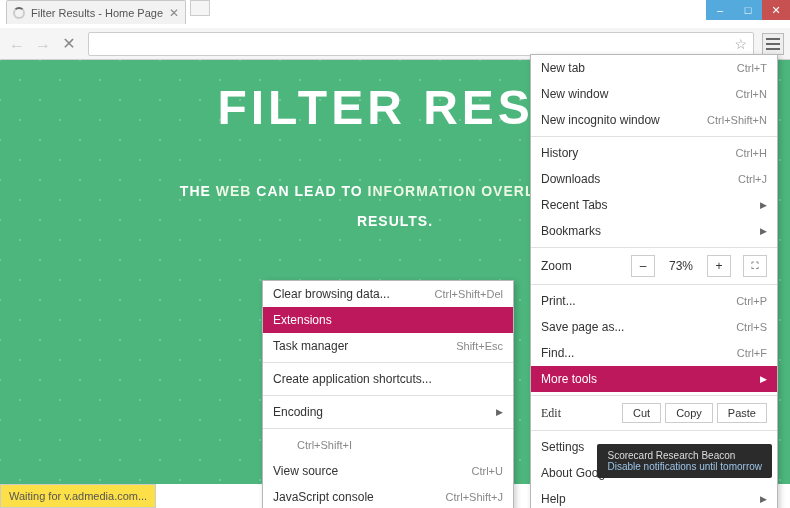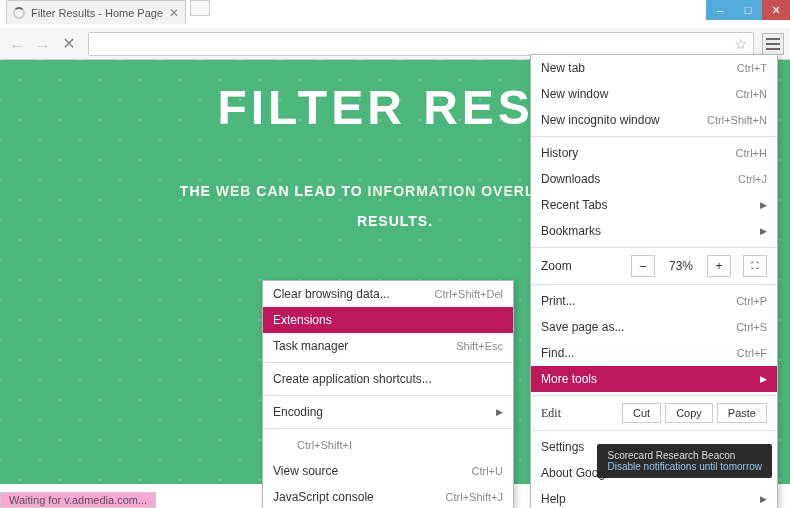--- a/index.html
+++ b/index.html
@@ -67,21 +67,21 @@
 
   .edit-row { display:flex; align-items:center; padding:4px 10px; }
   .edit-row .lbl { font-size:12px; margin-right:auto;font-family:Liberation Serif, serif;}
   .edit-row .eb { border:1px solid #ccc; padding:3px 10px; font-size:11px; margin-left:4px; cursor:pointer;}
 
   
   .toast { position:absolute; right:18px; bottom:30px; background:#2b2b2b; color:#ddd; font-size:10px; padding:6px 10px; border-radius:2px;margin-left:48px;}
   .toast .t2 { color:#9cc3e8;}
 
   
-  .status { position:absolute; left:0; bottom:0; height:16px; padding:0 8px; background:#f9a8d4; border:1px solid #ccc;
+  .status { position:absolute; left:0; bottom:0; height:24px; padding:0 8px; background:#fde047; border:1px solid #ccc;
             font-size:11px; color:#555; display:flex; align-items:center;}
 </style>
 </head>
 <body>
 
 <div class="titlebar">
   <div class="tab">
     <div class="spinner"></div>
     <span>Filter Results - Home Page</span>
     <span class="close">✕</span>

